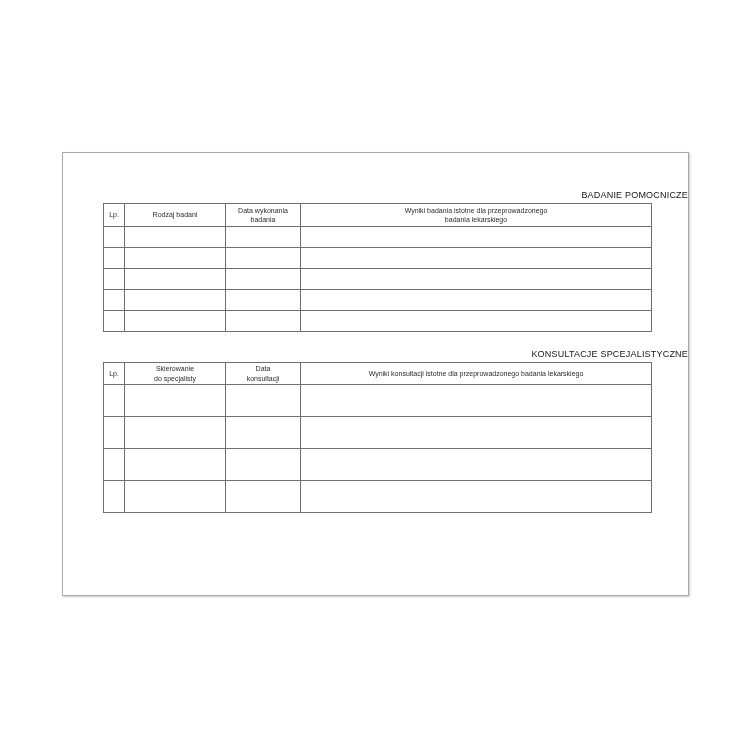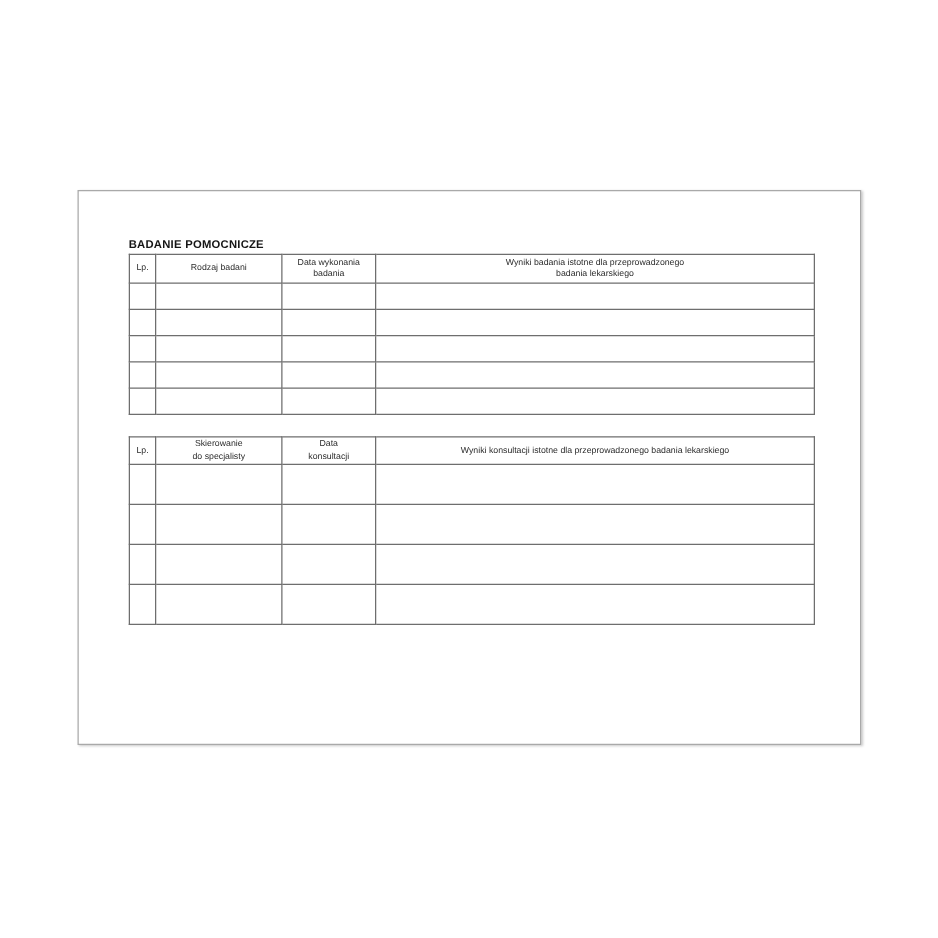--- a/index.html
+++ b/index.html
@@ -25,23 +25,24 @@
     border: 1px solid #a9a9a9;
     box-shadow: 1px 1px 2px rgba(0,0,0,0.22);
     box-sizing: border-box;
   }
   .content {
     padding: 37px 0 0 40px;
   }
   .sec-title {
     margin: 0 0 3px 0;
     font-size: 9px;
-    font-weight: bold;
+    font-weight: normal;
     color: #151515;
     letter-spacing: 0.2px;
+    text-align: right;
   }
   .section-2 {
     margin-top: 17px;
   }
   table.form-table {
     border-collapse: collapse;
     table-layout: fixed;
     width: 548px;
     background: #ffffff;
   }
@@ -132,20 +133,21 @@
               <td></td>
                 <td></td>
                 <td></td>
                 <td></td>
             </tr>
           </tbody>
         </table>
       </section>
 
       <section class="section-2">
+        <h3 class="sec-title">KONSULTACJE SPCEJALISTYCZNE</h3>
         <table class="form-table t2">
           <colgroup>
             <col class="c-lp">
               <col class="c-name">
               <col class="c-date">
               <col class="c-result">
           </colgroup>
           <thead>
             <tr>
               <th>

